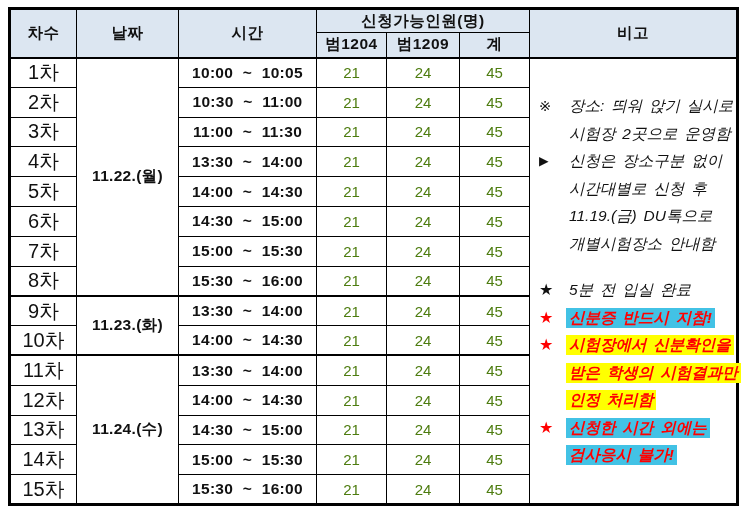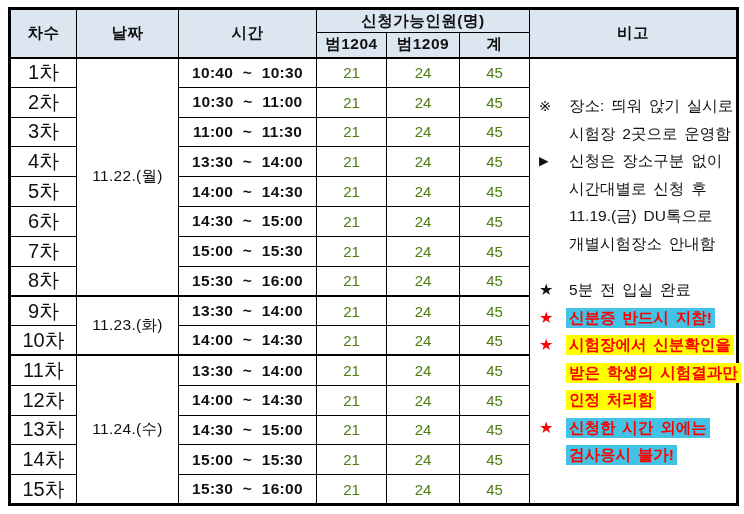--- a/index.html
+++ b/index.html
@@ -36,21 +36,21 @@
     font-size: 15.5px;
     letter-spacing: 0.5px;
   }
   .schedule thead tr.hrow1 { height: 24px; }
   .schedule thead tr.hrow2 { height: 25px; }
   .schedule tbody tr { height: 29.8px; }
   
   .schedule tbody tr.first-data td { border-top: 2.5px solid #000; }
   .schedule tbody tr.group-sep td { border-top: 2.5px solid #000; }
   td.round-cell { font-size: 20px; font-weight: 400; }
-  td.date-cell  { font-size: 15.5px; font-weight: 400; letter-spacing: 0.3px; }
+  td.date-cell  { font-size: 15.5px; font-weight: 700; letter-spacing: 0.3px; }
   td.time-cell  { font-size: 15.5px; font-weight: 700; word-spacing: 5px; letter-spacing: 0.3px; }
   td.num-cell   { font-size: 15px; font-weight: 400; color: #4d7c0f; }
   td.remarks-cell {
     vertical-align: top;
     text-align: left;
     padding: 34px 4px 0 9px;
     background: #fff;
   }
   .remark-line {
     display: flex;
@@ -63,21 +63,21 @@
   }
   .remark-line .bullet {
     flex: none;
     width: 27px;
     text-align: left;
   }
   .remark-line .bullet.b-ref   { font-size: 14.5px; }
   .remark-line .bullet.b-arrow { font-size: 12.5px; }
   .remark-line .bullet.b-star  { font-size: 16px; }
   .remark-line .bullet.red { color: var(--txt-red, #ff0000); }
-  .remark-line .txt { padding: 1px 3px; }
+  .remark-line .txt { padding: 1px 3px; font-style: italic; }
   .remark-line.style-black .txt { color: #111; font-weight: 400; }
   .remark-line.style-red-cyan .txt {
     color: var(--txt-red, #ff0000); font-weight: 700;
     background: var(--hl-cyan, #42c2e5);
   }
   .remark-line.style-red-yellow .txt {
     color: var(--txt-red, #ff0000); font-weight: 700;
     background: var(--hl-yellow, #ffff00);
     text-align: right;
   }
@@ -108,21 +108,21 @@
       <tr class="hrow2">
         <th>범1204</th>
         <th>범1209</th>
         <th>계</th>
       </tr>
     </thead>
     <tbody>
         <tr class="first-data">
           <td class="round-cell">1차</td>
           <td class="date-cell" rowspan="8">11.22.(월)</td>
-          <td class="time-cell">10:40 ~ 10:30</td>
+          <td class="time-cell">10:00 ~ 10:05</td>
           <td class="num-cell">21</td>
           <td class="num-cell">24</td>
           <td class="num-cell">45</td>
           <td class="remarks-cell" rowspan="15">
             <div class="remark-line style-black">
               <span class="bullet b-ref">※</span>
               <span class="txt">장소: 띄워 앉기 실시로</span>
             </div>
             <div class="remark-line style-black">
               <span class="bullet b-star"></span>

